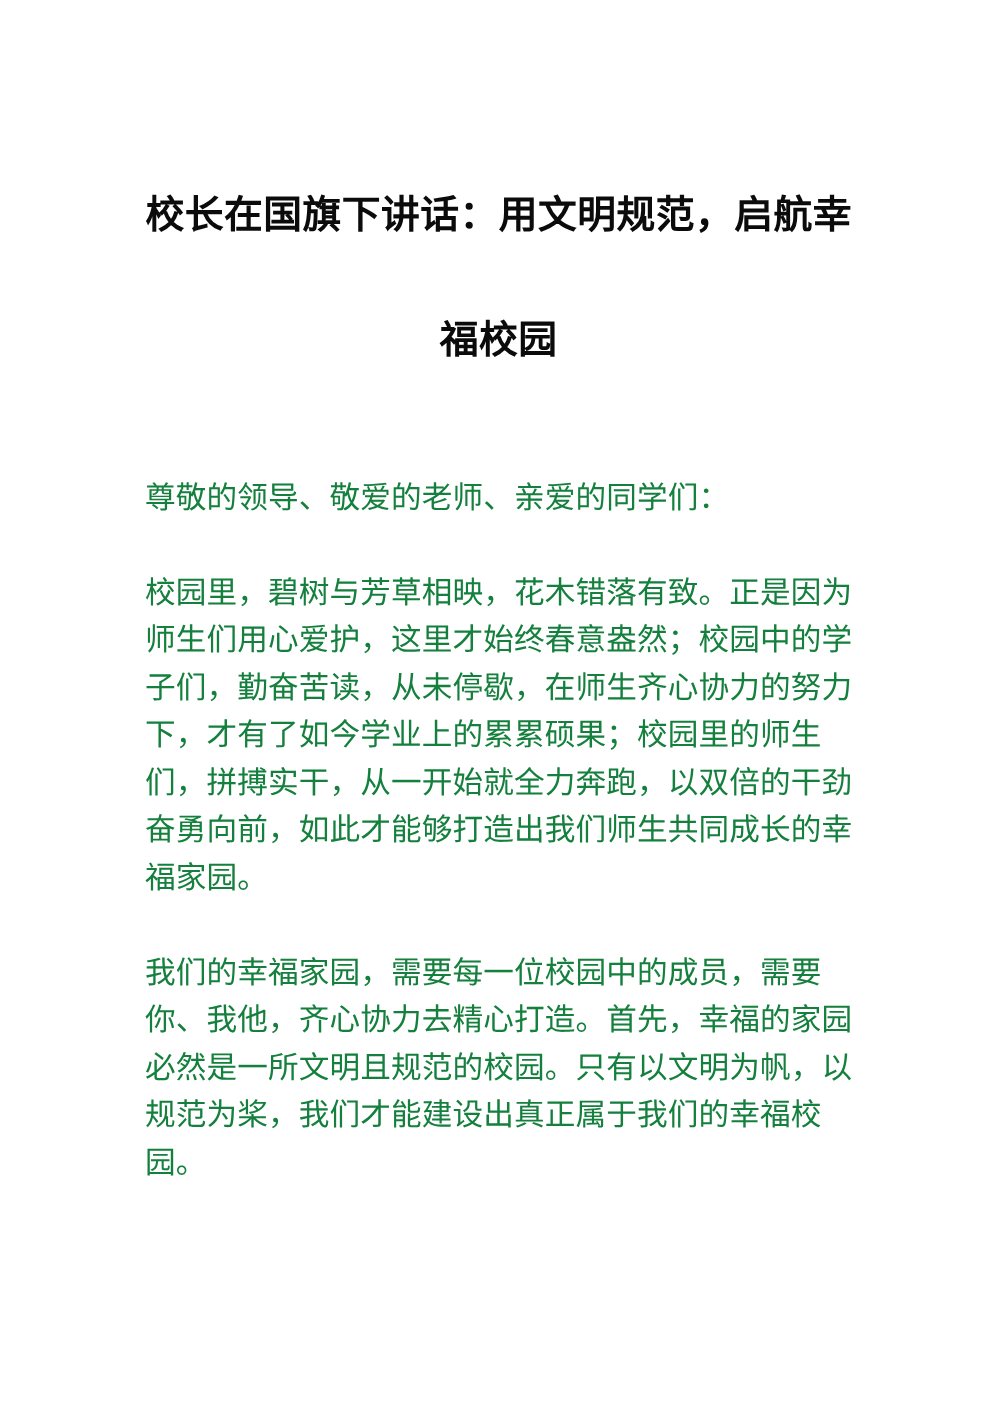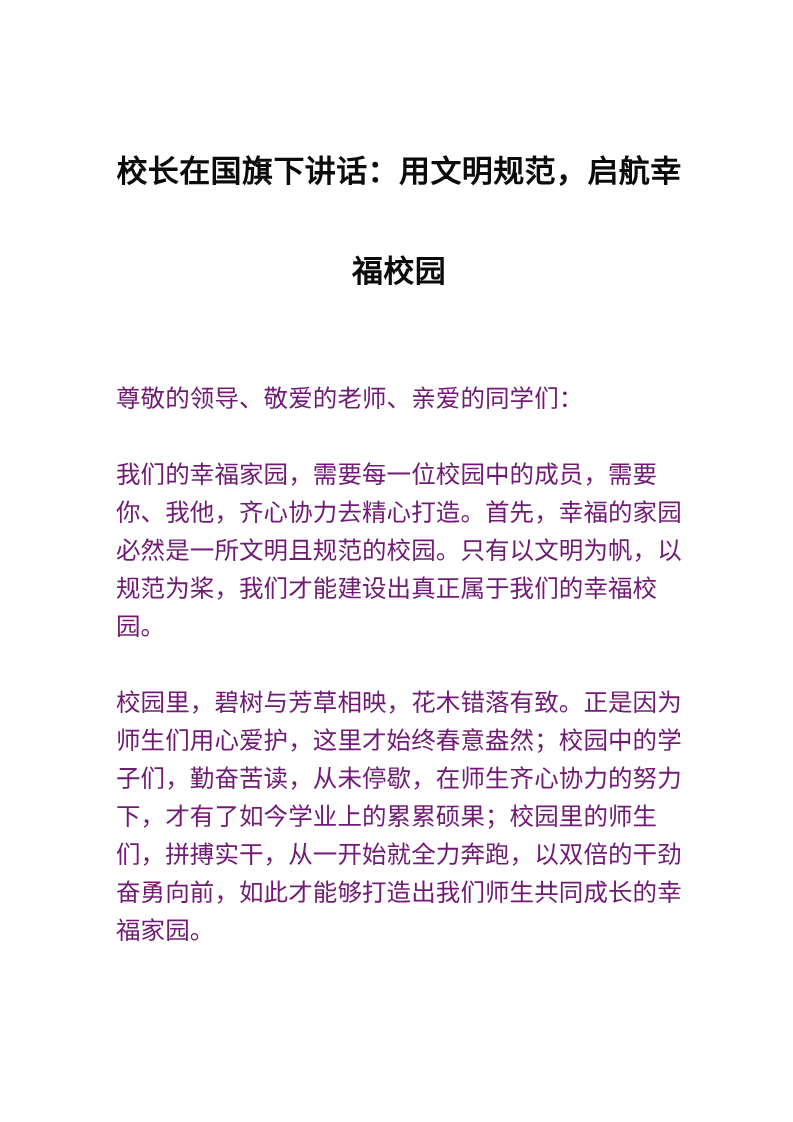--- a/index.html
+++ b/index.html
@@ -43,40 +43,40 @@
     position: absolute;
     left: 116px;
     top: 380px;
     width: 566px;
   }
   .para {
     margin: 0 0 38px 0;
     font-size: 24.5px;
     line-height: 38px;
     font-weight: 400;
-    color: #701a75;
+    color: #15803d;
     text-align: left;
     word-break: break-all;
     letter-spacing: 0.1px;
   }
   .para:last-child {
     margin-bottom: 0;
   }
 </style>
 </head>
 <body>
 
 <div class="page">
 
   <h1 class="doc-title">校长在国旗下讲话：用文明规范，启航幸福校园</h1>
 
   <div class="body-block">
 
     <p class="para">尊敬的领导、敬爱的老师、亲爱的同学们：</p>
 
 
+    <p class="para">校园里，碧树与芳草相映，花木错落有致。正是因为师生们用心爱护，这里才始终春意盎然；校园中的学子们，勤奋苦读，从未停歇，在师生齐心协力的努力下，才有了如今学业上的累累硕果；校园里的师生们，拼搏实干，从一开始就全力奔跑，以双倍的干劲奋勇向前，如此才能够打造出我们师生共同成长的幸福家园。</p>
+
     <p class="para">我们的幸福家园，需要每一位校园中的成员，需要你、我他，齐心协力去精心打造。首先，幸福的家园必然是一所文明且规范的校园。只有以文明为帆，以规范为桨，我们才能建设出真正属于我们的幸福校园。</p>
-
-    <p class="para">校园里，碧树与芳草相映，花木错落有致。正是因为师生们用心爱护，这里才始终春意盎然；校园中的学子们，勤奋苦读，从未停歇，在师生齐心协力的努力下，才有了如今学业上的累累硕果；校园里的师生们，拼搏实干，从一开始就全力奔跑，以双倍的干劲奋勇向前，如此才能够打造出我们师生共同成长的幸福家园。</p>
 
   </div>
 
 </div>
 
 </body></html>

